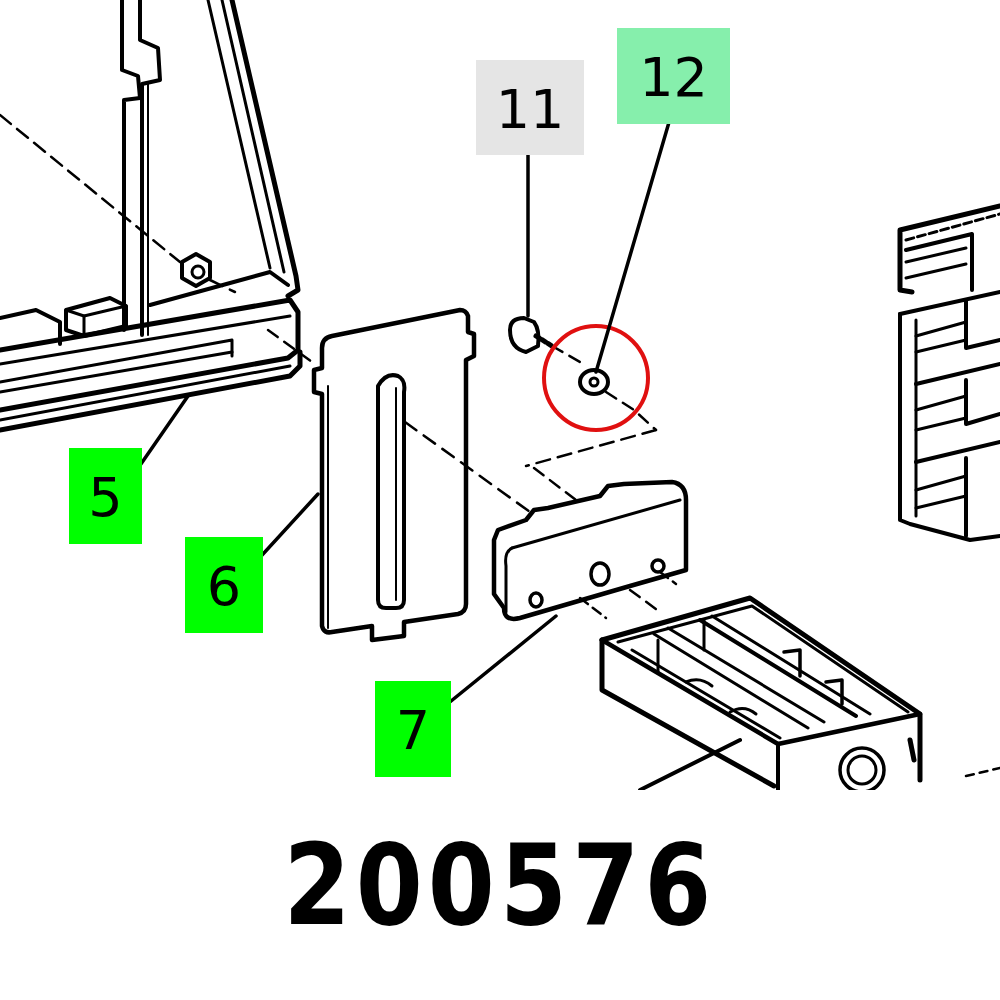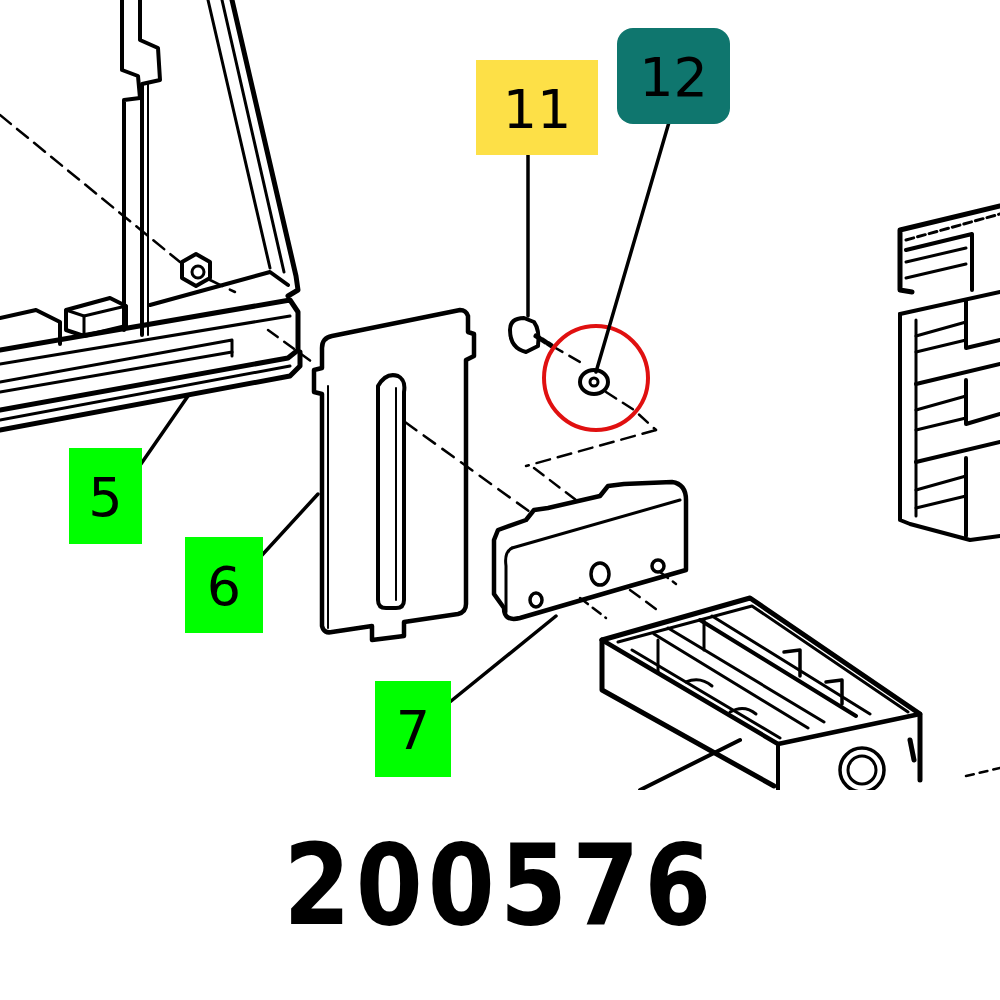--- a/index.html
+++ b/index.html
@@ -146,20 +146,20 @@
 
 <div class="label" style="left:69px;top:448px;width:73px;height:96px;background:#00ff00;">
     <span>5</span>
   </div>
 <div class="label" style="left:185px;top:537px;width:78px;height:96px;background:#00ff00;">
     <span>6</span>
   </div>
 <div class="label" style="left:375px;top:681px;width:76px;height:96px;background:#00ff00;">
     <span>7</span>
   </div>
-<div class="label" style="left:476px;top:60px;width:122px;height:95px;background:#fde047;text-align:center;">
+<div class="label" style="left:476px;top:60px;width:108px;height:95px;background:#e5e5e5;text-align:center;">
     <span>11</span>
   </div>
-<div class="label" style="left:617px;top:28px;width:113px;height:96px;background:#0f766e;border-radius:16px;">
+<div class="label" style="left:617px;top:28px;width:113px;height:96px;background:#86efac;">
     <span>12</span>
   </div>
 
 <div id="part-number">200576</div>
 
 </body></html>

